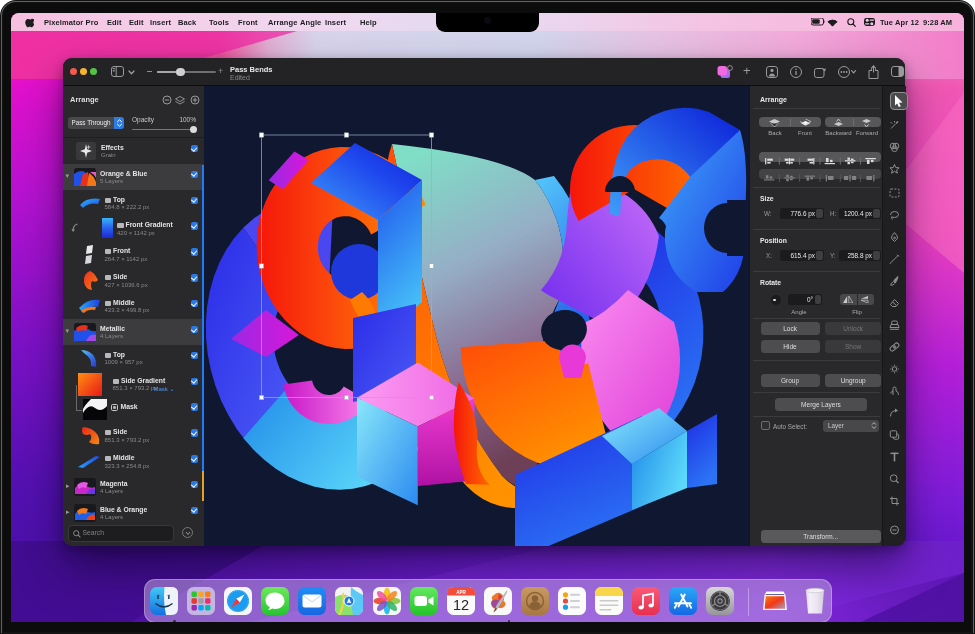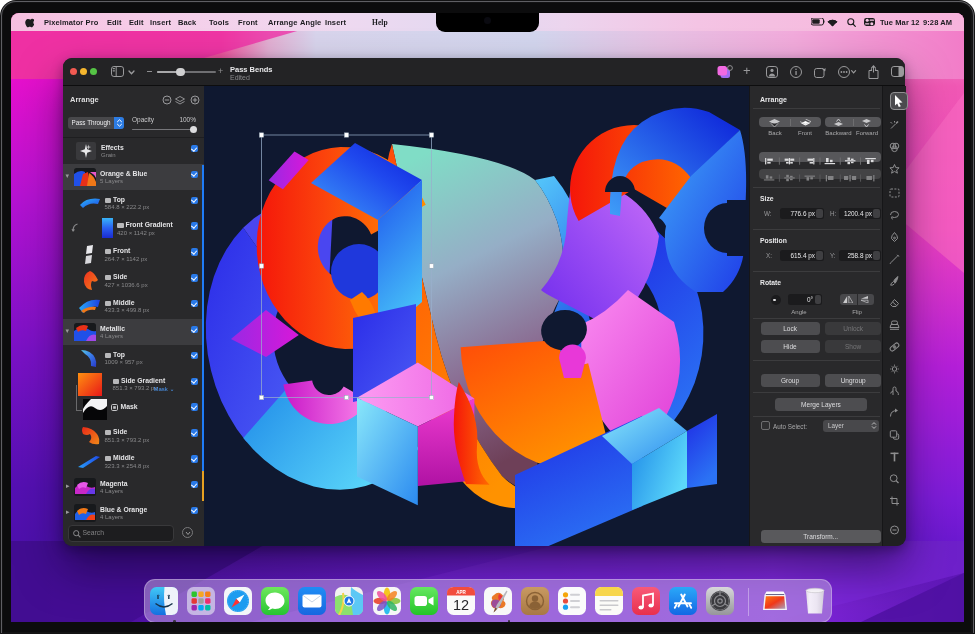--- a/index.html
+++ b/index.html
@@ -105,21 +105,21 @@
     <div class="mitem" style="left:33px;font-weight:700;">Pixelmator Pro</div>
     <div class="mitem" style="left:96px;">Edit</div>
     <div class="mitem" style="left:118px;">Edit</div>
     <div class="mitem" style="left:139px;">Insert</div>
     <div class="mitem" style="left:167px;">Back</div>
     <div class="mitem" style="left:198px;">Tools</div>
     <div class="mitem" style="left:227px;">Front</div>
     <div class="mitem" style="left:257px;">Arrange</div>
     <div class="mitem" style="left:289px;">Angle</div>
     <div class="mitem" style="left:314px;">Insert</div>
-    <div class="mitem" style="left:361px;font-family:Liberation Serif, serif;">Help</div>
+    <div class="mitem" style="left:349px;">Help</div>
     <svg class="abs" style="left:800px;top:5px" width="15" height="8" viewBox="0 0 15 8">
           <rect x="0" y="0" width="12.5" height="7" rx="2" fill="none" stroke="#1d1d1f" stroke-width="1"></rect>
           <rect x="1.2" y="1.2" width="7.5" height="4.6" rx="1" fill="#1d1d1f"></rect>
           <path d="M13.5 2.2v2.6c.8-.2 .8-2.4 0-2.6z" fill="#1d1d1f"></path>
         </svg>
     <svg class="abs" style="left:816px;top:4.5px" width="11" height="9" viewBox="0 0 11 9">
           <path d="M5.5 8.3 1.2 4a6.1 6.1 0 0 1 8.6 0z" fill="none"></path>
           <path d="M5.5 8.6 .6 3.7a6.9 6.9 0 0 1 9.8 0z" fill="#1d1d1f" fill-rule="evenodd"></path>
           <path d="M5.5 8.6 .6 3.7a6.9 6.9 0 0 1 9.8 0L9.2 4.9a5.2 5.2 0 0 0-7.4 0z" fill="#1d1d1f"></path>
           <circle cx="5.5" cy="7" r="1.1" fill="#1d1d1f"></circle>
@@ -129,21 +129,21 @@
           <circle cx="3.8" cy="3.8" r="3" fill="none" stroke="#1d1d1f" stroke-width="1.1"></circle>
           <line x1="6" y1="6" x2="8.3" y2="8.3" stroke="#1d1d1f" stroke-width="1.2" stroke-linecap="round"></line>
         </svg>
     <svg class="abs" style="left:853px;top:5px" width="11" height="8" viewBox="0 0 11 8">
           <rect width="11" height="8" rx="2.4" fill="#1d1d1f"></rect>
           <circle cx="3.2" cy="2.2" r="1.5" fill="#f2c6e2"></circle>
           <rect x="5.6" y="1.6" width="4.4" height="1.2" rx=".6" fill="#f2c6e2"></rect>
           <rect x="1" y="5.2" width="4.4" height="1.2" rx=".6" fill="#f2c6e2"></rect>
           <circle cx="7.8" cy="5.8" r="1.5" fill="#f2c6e2"></circle>
         </svg>
-    <div class="mitem" style="left:869px;font-weight:600;">Tue Mar 12</div>
+    <div class="mitem" style="left:869px;font-weight:600;">Tue Apr 12</div>
     <div class="mitem" style="left:912px;font-weight:600;">9:28 AM</div>
   </div>
   <div id="notch">
         <div style="position:absolute;left:48px;top:4px;width:7px;height:7px;border-radius:50%;background:#0a0a10;"></div>
       </div>
   <div id="window">
     <div id="titlebar">
       <div class="abs" style="left:6.5px;top:10.3px;width:7px;height:7px;border-radius:50%;background:#f25a52;"></div>
       <div class="abs" style="left:16.8px;top:10.3px;width:7px;height:7px;border-radius:50%;background:#f5b62e;"></div>
       <div class="abs" style="left:27.1px;top:10.3px;width:7px;height:7px;border-radius:50%;background:#55c445;"></div>

